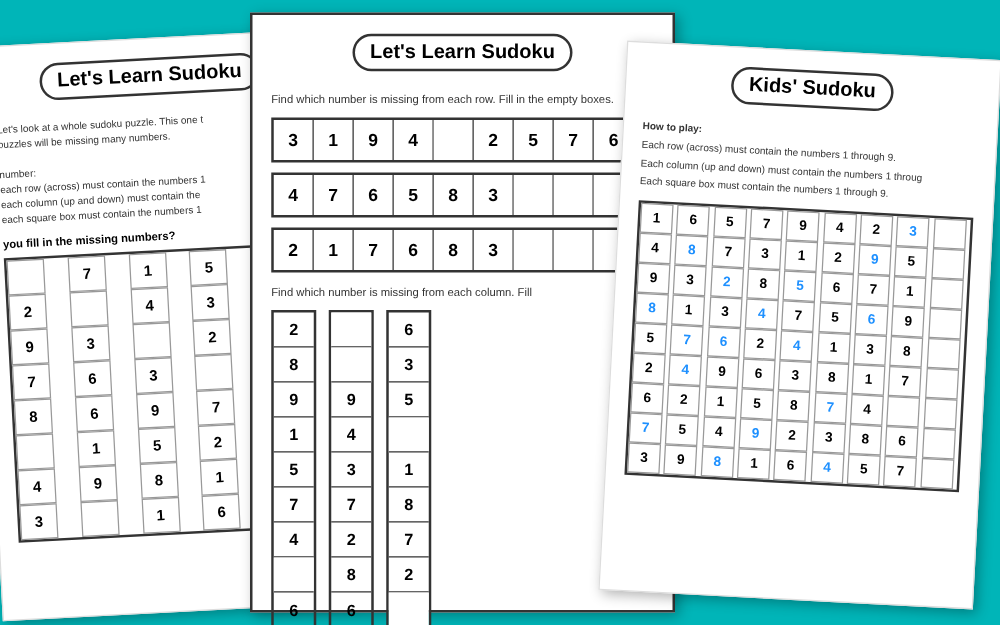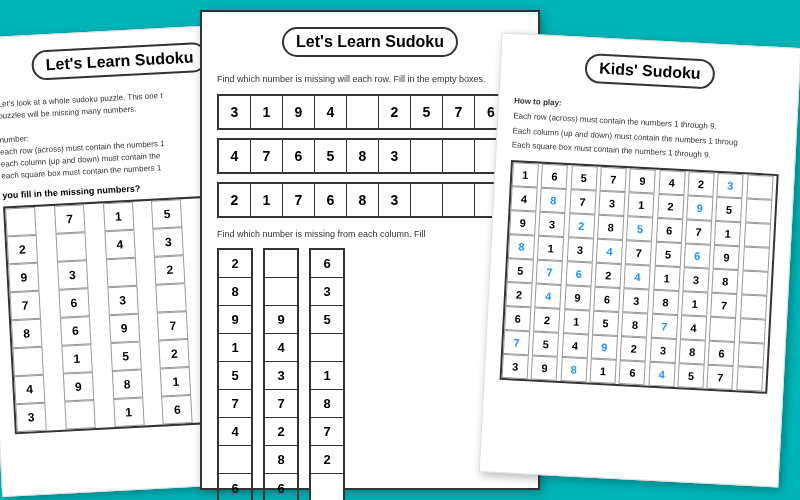--- a/index.html
+++ b/index.html
@@ -256,21 +256,21 @@
       <div class="left-cell">1</div>
       <div class="left-cell">6</div>
       <div class="left-cell">8</div>
     </div>
 </div>
 
 <div class="paper paper-middle">
   <div class="title-container">
     <span class="paper-title">Let's Learn Sudoku</span>
   </div>
-  <div class="subtitle">Find which number is missing will each row. Fill in the empty boxes.</div>
+  <div class="subtitle">Find which number is missing from each row. Fill in the empty boxes.</div>
 
   <div id="row-grids">
       <div class="row-grid">
         <div class="cell">3</div>
         <div class="cell">1</div>
         <div class="cell">9</div>
         <div class="cell">4</div>
         <div class="cell empty"></div>
         <div class="cell">2</div>
         <div class="cell">5</div>

